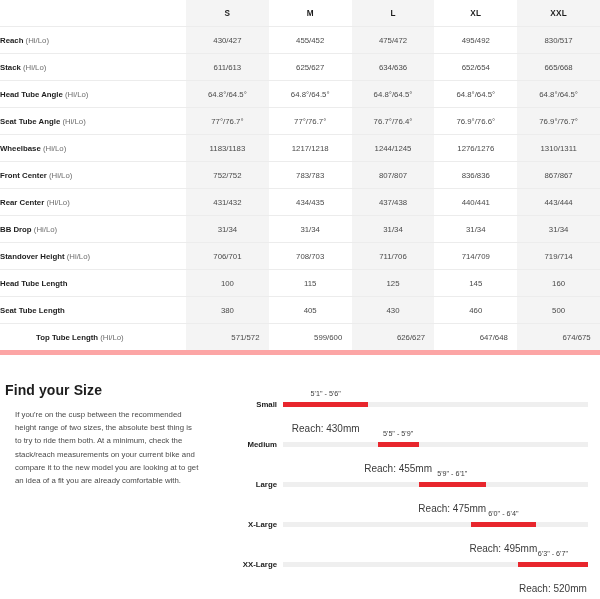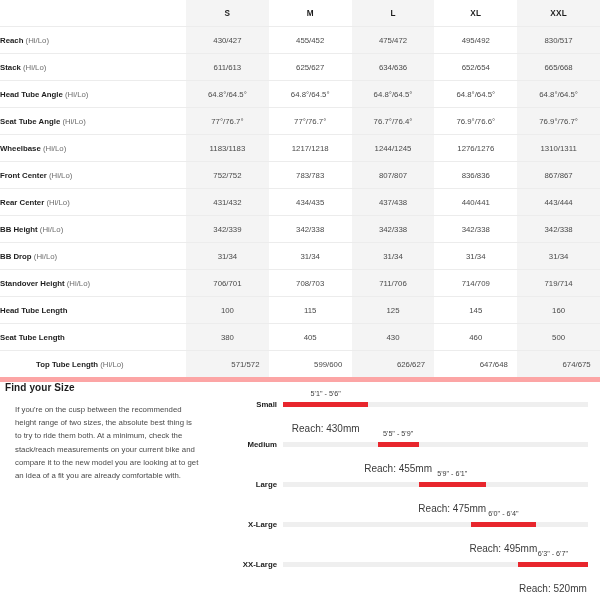--- a/index.html
+++ b/index.html
@@ -77,21 +77,21 @@
     width: 600px;
     height: 217px;
   }
   .fs-left {
     position: absolute;
     left: 5px;
     top: 0;
     width: 205px;
   }
   .fs-title {
-    font-size: 10px;
+    font-size: 14px;
     font-weight: bold;
     color: #1d1d1d;
     margin: 0 0 9px 0;
     letter-spacing: .1px;
   }
   .fs-body {
     font-size: 7.8px;
     line-height: 13.2px;
     color: #4a4a4a;
     margin: 10px;
@@ -225,28 +225,20 @@
         </tr>
         <tr>
           <td class="rowlabel"><b>Rear Center</b> <span class="hilo">(Hi/Lo)</span></td>
           <td class="val shaded">431/432</td>
           <td class="val">434/435</td>
           <td class="val shaded">437/438</td>
           <td class="val">440/441</td>
           <td class="val shaded">443/444</td>
         </tr>
         <tr>
-          <td class="rowlabel"><b>BB Height</b> <span class="hilo">(Hi/Lo)</span></td>
-          <td class="val shaded">342/339</td>
-          <td class="val">342/338</td>
-          <td class="val shaded">342/338</td>
-          <td class="val">342/338</td>
-          <td class="val shaded">342/338</td>
-        </tr>
-        <tr>
           <td class="rowlabel"><b>BB Drop</b> <span class="hilo">(Hi/Lo)</span></td>
           <td class="val shaded">31/34</td>
           <td class="val">31/34</td>
           <td class="val shaded">31/34</td>
           <td class="val">31/34</td>
           <td class="val shaded">31/34</td>
         </tr>
         <tr>
           <td class="rowlabel"><b>Standover Height</b> <span class="hilo">(Hi/Lo)</span></td>
           <td class="val shaded">706/701</td>

